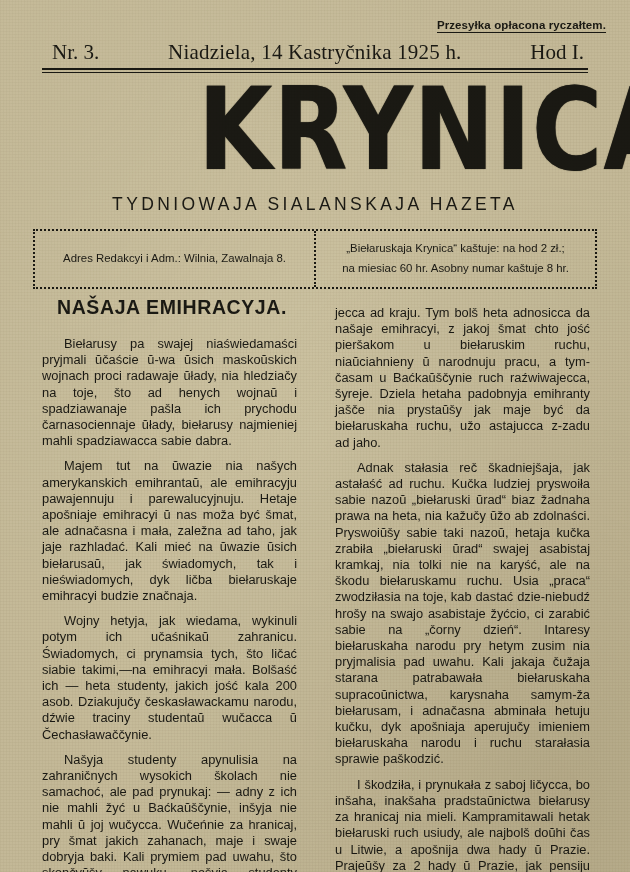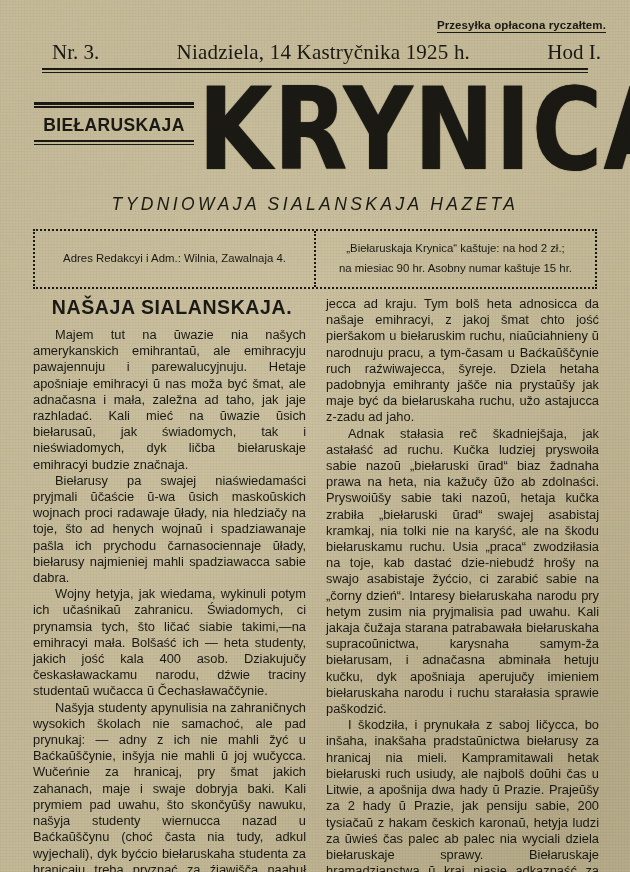--- a/index.html
+++ b/index.html
@@ -28,21 +28,21 @@
   .postage{
     position:absolute;top:19px;right:24px;
     font-family:"Liberation Sans", sans-serif;
     font-weight:bold;font-size:11.5px;letter-spacing:.1px;
     border-bottom:1.4px solid #1b1a14;padding-bottom:1px;
     white-space:nowrap;
   }
   .issueline{
     position:absolute;top:40px;left:0;right:0;
     display:flex;align-items:baseline;
-    padding:0 29px 0 52px;
+    padding:0 46px 0 52px;
     font-size:21px;
   }
   .issueline .nr{white-space:nowrap;}
   .issueline .date{flex:1;text-align:center;white-space:nowrap;letter-spacing:.2px;}
   .issueline .hod{white-space:nowrap;}
 
   .rule-double{
     position:absolute;left:42px;right:42px;top:68px;height:5px;
   }
   .rule-double:before{content:"";position:absolute;left:0;right:0;top:0;height:2.4px;background:#1b1a14;}
@@ -76,21 +76,20 @@
     text-shadow:0 0 1px rgba(20,18,10,.65), .5px .5px 0 rgba(20,18,10,.5);
     white-space:nowrap;
   }
   .subtitle{
     position:absolute;left:0;right:0;top:194px;
     text-align:center;
     font-family:"Liberation Sans", sans-serif;
     font-size:17.5px;letter-spacing:3.4px;
     font-weight:normal;
     white-space:nowrap;
-    font-style:italic;
   }
 
   
   .infobar{
     position:absolute;left:33px;right:33px;top:229px;height:56px;
     display:flex;
     border:1px solid #1b1a14;
     border-style:dotted;
     border-width:2.5px;
     background:transparent;
@@ -119,68 +118,61 @@
     font-family:"Liberation Sans", sans-serif;
     font-size:12.85px;
     line-height:16.2px;
     text-align:justify;
     text-justify:inter-word;
     hyphens:manual;
     word-spacing:.2px;
   }
   .col.left{left:0;}
   .col.right{left:293px;top:-31px;}
-  .col p{margin:0;text-indent:22px;}
+  .col p{margin:9px;text-indent:22px;}
   .col p.noind{text-indent:0;}
 </style>
 </head>
 <body>
 
 <div class="sheet">
 
   <div class="postage">Przesyłka opłacona ryczałtem.</div>
 
   <div class="issueline">
     <span class="nr">Nr. 3.</span>
     <span class="date">Niadziela, 14 Kastryčnika 1925 h.</span>
     <span class="hod">Hod I.</span>
   </div>
 
   <div class="rule-double"></div>
 
   <div class="masthead">
-    <div class="brand-left">
-      <div class="bar"></div>
-      <div class="bar thin"></div>
-      <div class="word">BIEŁARUSKAJA</div>
-      <div class="bar"></div>
-      <div class="bar thin"></div>
-    </div>
     <div class="brand-main">KRYNICA</div>
   </div>
 
   <div class="subtitle">TYDNIOWAJA SIALANSKAJA HAZETA</div>
 
   <div class="infobar">
     <div class="infobox left">
-      <div>Adres Redakcyi i Adm.: Wilnia, Zawalnaja 4.</div>
+      <div>Adres Redakcyi i Adm.: Wilnia, Zawalnaja 8.</div>
     </div>
     <div class="infobox">
       <div>„Biełaruskaja Krynica“ kaštuje: na hod 2 zł.;</div>
-      <div>na miesiac 90 hr. Asobny numar kaštuje 15 hr.</div>
+      <div>na miesiac 60 hr. Asobny numar kaštuje 8 hr.</div>
     </div>
   </div>
 
-  <div class="headline">NAŠAJA SIALANSKAJA.</div>
+  <div class="headline">NAŠAJA EMIHRACYJA.</div>
 
   <div class="cols">
     <div class="col left">
+      <p>Biełarusy pa swajej niaświedamaści pryjmali ŭčaście ŭ-wa ŭsich maskoŭskich wojnach proci radawaje ŭłady, nia hledziačy na toje, što ad henych wojnaŭ i spadziawanaje pašla ich prychodu čarnasociennaje ŭłady, biełarusy najmieniej mahli spadziawacca sabie dabra.</p>
       <p>Majem tut na ŭwazie nia našych amerykanskich emihrantaŭ, ale emihracyju pawajennuju i parewalucyjnuju. Hetaje apošniaje emihracyi ŭ nas moža być šmat, ale adnačasna i mała, zaležna ad taho, jak jaje razhladać. Kali mieć na ŭwazie ŭsich biełarusaŭ, jak świadomych, tak i nieświadomych, dyk ličba biełaruskaje emihracyi budzie značnaja.</p>
-      <p>Biełarusy pa swajej niaświedamaści pryjmali ŭčaście ŭ-wa ŭsich maskoŭskich wojnach proci radawaje ŭłady, nia hledziačy na toje, što ad henych wojnaŭ i spadziawanaje pašla ich prychodu čarnasociennaje ŭłady, biełarusy najmieniej mahli spadziawacca sabie dabra.</p>
-      <p>Wojny hetyja, jak wiedama, wykinuli potym ich učaśnikaŭ zahranicu. Świadomych, ci prynamsia tych, što ličać siabie takimi,—na emihracyi mała. Bolšaść ich — heta studenty, jakich jość kala 400 asob. Dziakujučy českasławackamu narodu, dźwie traciny studentaŭ wučacca ŭ Čechasławaččynie.</p>
+      <p>Wojny hetyja, jak wiedama, wykinuli potym ich učaśnikaŭ zahranicu. Świadomych, ci prynamsia tych, što ličać siabie takimi,—na emihracyi mała. Bolšaść ich — heta studenty, jakich jość kala 200 asob. Dziakujučy českasławackamu narodu, dźwie traciny studentaŭ wučacca ŭ Čechasławaččynie.</p>
       <p>Našyja studenty apynulisia na zahraničnych wysokich školach nie samachoć, ale pad prynukaj: — adny z ich nie mahli žyć u Baćkaŭščynie, inšyja nie mahli ŭ joj wučycca. Wučeńnie za hranicaj, pry šmat jakich zahanach, maje i swaje dobryja baki. Kali prymiem pad uwahu, što skončyŭšy nawuku, našyja studenty wiernucca nazad u Baćkaŭščynu (choć časta nia tudy, adkul wyjechali), dyk byćcio biełaruskaha studenta za hranicaju treba pryznać za źjawišča naahuł dobraje.</p>
 
     </div>
     <div class="col right">
       <p class="noind">jecca ad kraju. Tym bolš heta adnosicca da našaje emihracyi, z jakoj šmat chto jość pieršakom u biełaruskim ruchu, niaŭciahnieny ŭ narodnuju pracu, a tym-časam u Baćkaŭščynie ruch raźwiwajecca, šyreje. Dziela hetaha padobnyja emihranty jašče nia prystaŭšy jak maje być da biełaruskaha ruchu, užo astajucca z-zadu ad jaho.</p>
       <p>Adnak stałasia reč škadniejšaja, jak astałaść ad ruchu. Kučka ludziej pryswoiła sabie nazoŭ „biełaruski ŭrad“ biaz žadnaha prawa na heta, nia kažučy ŭžo ab zdolnaści. Pryswoiŭšy sabie taki nazoŭ, hetaja kučka zrabiła „biełaruski ŭrad“ swajej asabistaj kramkaj, nia tolki nie na karyść, ale na škodu biełaruskamu ruchu. Usia „praca“ zwodziłasia na toje, kab dastać dzie-niebudź hrošy na swajo asabistaje žyćcio, ci zarabić sabie na „čorny dzień“. Intaresy biełaruskaha narodu pry hetym zusim nia pryjmalisia pad uwahu. Kali jakaja čužaja starana patrabawała biełaruskaha supracoŭnictwa, karysnaha samym-ža biełarusam, i adnačasna abminała hetuju kučku, dyk apošniaja aperujučy imieniem biełaruskaha narodu i ruchu starałasia sprawie paškodzić.</p>
       <p>I škodziła, i prynukała z saboj ličycca, bo inšaha, inakšaha pradstaŭnictwa biełarusy za hranicaj nia mieli. Kampramitawali hetak biełaruski ruch usiudy, ale najbolš doŭhi čas u Litwie, a apošnija dwa hady ŭ Prazie. Prajeŭšy za 2 hady ŭ Prazie, jak pensiju sabie, 200 tysiačaŭ z hakam českich karonaŭ, hetyja ludzi za ŭwieś čas palec ab palec nia wyciali dziela biełaruskaje sprawy. Biełaruskaje hramadzianstwa ŭ krai niasie adkaznaść za kompromitacyju hetymi ludźmi biełaruskaha ruchu za hranicaju; dziela hetaha maŭčać jano nia maje prawa. Heta asabliwa musim pad-</p>
     </div>
   </div>
 

